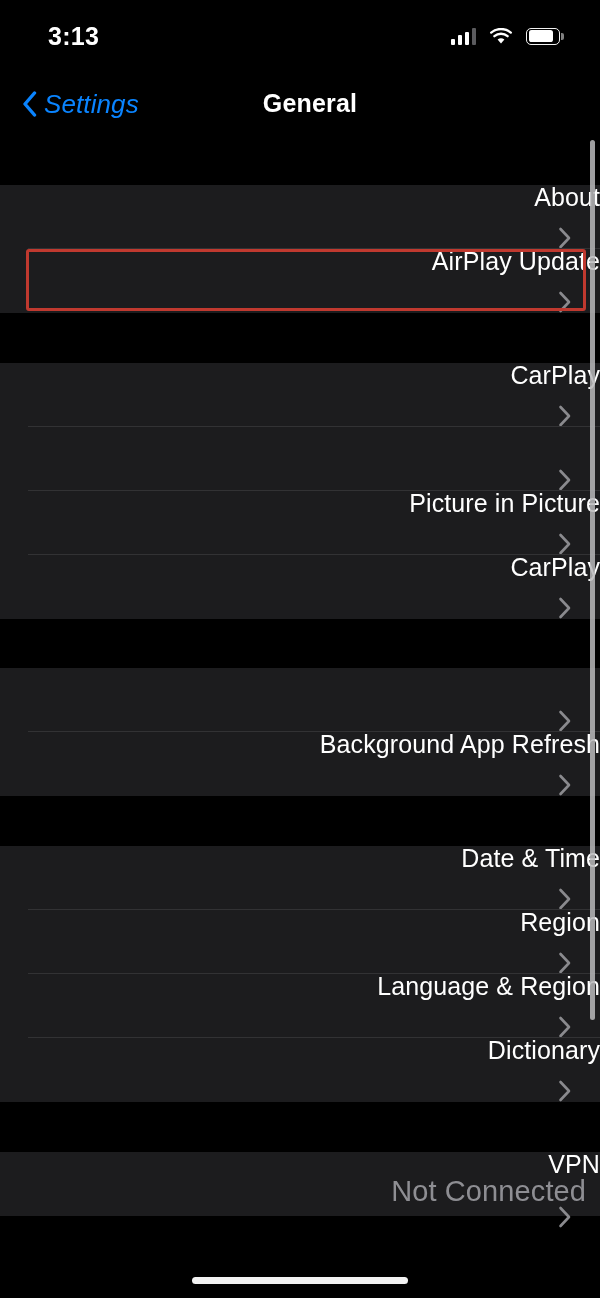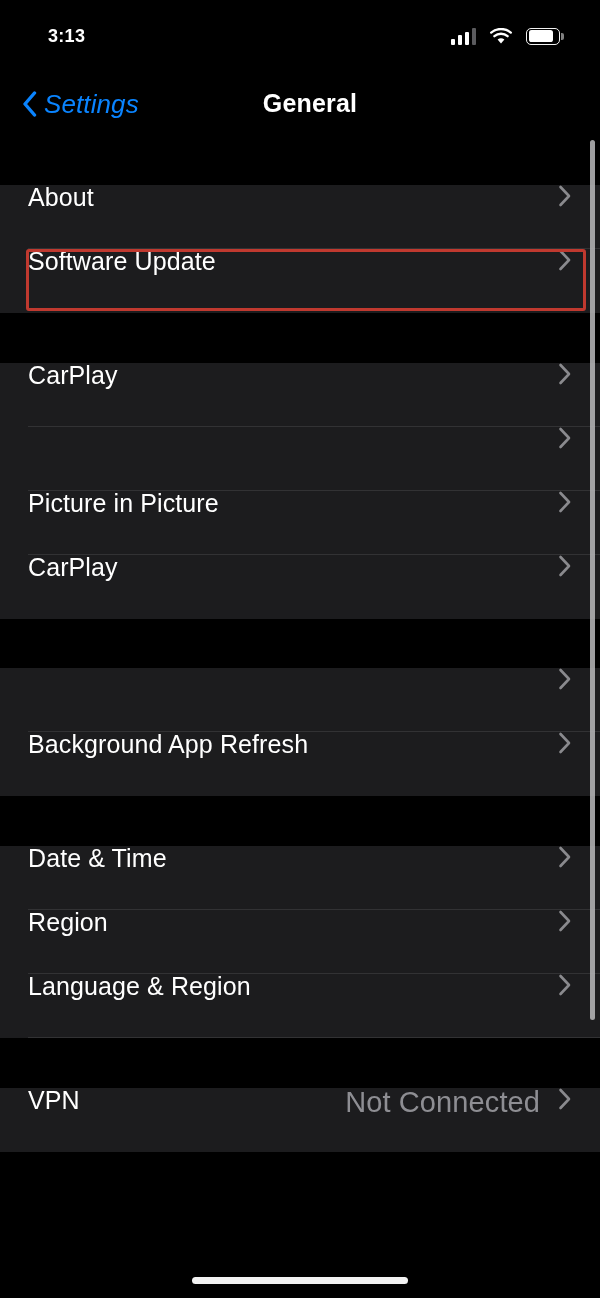--- a/index.html
+++ b/index.html
@@ -12,21 +12,21 @@
   }
   #phone { position:relative; width:600px; height:1298px; background:#000; }
 
   
   .statusbar {
     position:absolute; left:0; top:0; width:600px; height:72px;
     display:flex; align-items:center; justify-content:space-between;
     padding:0 40px 0 48px;
   }
   .status-time {
-    color:#fff; font-size:18px; font-weight:bold; letter-spacing:.3px;
+    color:#fff; font-size:25px; font-weight:bold; letter-spacing:.3px;
     line-height:1;
   }
   .status-right { display:flex; align-items:center; gap:13px; }
 
   .sig { display:flex; align-items:flex-end; gap:2.5px; height:17px; }
   .sig i { display:block; width:4.5px; background:#fff; border-radius:1px; }
   .sig i.b1 { height:6px; }
   .sig i.b2 { height:9.5px; }
   .sig i.b3 { height:13px; }
   .sig i.b4 { height:17px; background:#5b5b5e; }
@@ -69,22 +69,22 @@
 
   
   .list {
     position:absolute; left:0; top:135px; width:600px; bottom:0;
     background:#000;
   }
   .group { background:#1c1c1e; width:100%; }
   .gap { background:#000; width:100%; }
 
   .row {
-    position:relative; height:64px; display:flex; align-items:flex-start;
-    padding:0 0 0 28px; cursor:pointer;
+    position:relative; height:64px; display:flex; align-items:flex-end;
+    padding:0 0 0 28px; cursor:pointer;flex-direction:column;
   }
   .row .label {
     color:#fff; font-size:25px; line-height:1; letter-spacing:.1px;
     flex:0 0 auto;
   }
   .row .spacer { flex:1 1 auto; }
   .row .value {
     color:#8e8e93; font-size:29px; line-height:1; margin-right:14px;
     letter-spacing:.1px;
   }
@@ -163,21 +163,21 @@
           <span class="label">About</span>
           <span class="spacer"></span>
           <span class="chev">
             <svg width="14" height="22" viewBox="0 0 14 22">
               <path d="M2.5 2 L11 11 L2.5 20" stroke="#8a8a8e" stroke-width="2.6" fill="none" stroke-linecap="round" stroke-linejoin="round"></path>
             </svg>
           </span>
           <span class="sep"></span>
         </div>
         <div class="row">
-          <span class="label">Software Update</span>
+          <span class="label">AirPlay Update</span>
           <span class="spacer"></span>
           <span class="chev">
             <svg width="14" height="22" viewBox="0 0 14 22">
               <path d="M2.5 2 L11 11 L2.5 20" stroke="#8a8a8e" stroke-width="2.6" fill="none" stroke-linecap="round" stroke-linejoin="round"></path>
             </svg>
           </span>
         </div>
       </div>
       <div class="gap" style="height:50px"></div>
       <div class="group">
@@ -265,20 +265,29 @@
         </div>
         <div class="row">
           <span class="label">Language &amp; Region</span>
           <span class="spacer"></span>
           <span class="chev">
             <svg width="14" height="22" viewBox="0 0 14 22">
               <path d="M2.5 2 L11 11 L2.5 20" stroke="#8a8a8e" stroke-width="2.6" fill="none" stroke-linecap="round" stroke-linejoin="round"></path>
             </svg>
           </span>
           <span class="sep"></span>
+        </div>
+        <div class="row">
+          <span class="label">Dictionary</span>
+          <span class="spacer"></span>
+          <span class="chev">
+            <svg width="14" height="22" viewBox="0 0 14 22">
+              <path d="M2.5 2 L11 11 L2.5 20" stroke="#8a8a8e" stroke-width="2.6" fill="none" stroke-linecap="round" stroke-linejoin="round"></path>
+            </svg>
+          </span>
         </div>
       </div>
       <div class="gap" style="height:50px"></div>
       <div class="group">
         <div class="row">
           <span class="label">VPN</span>
           <span class="spacer"></span>
           <span class="value">Not Connected</span>
           <span class="chev">
             <svg width="14" height="22" viewBox="0 0 14 22">

